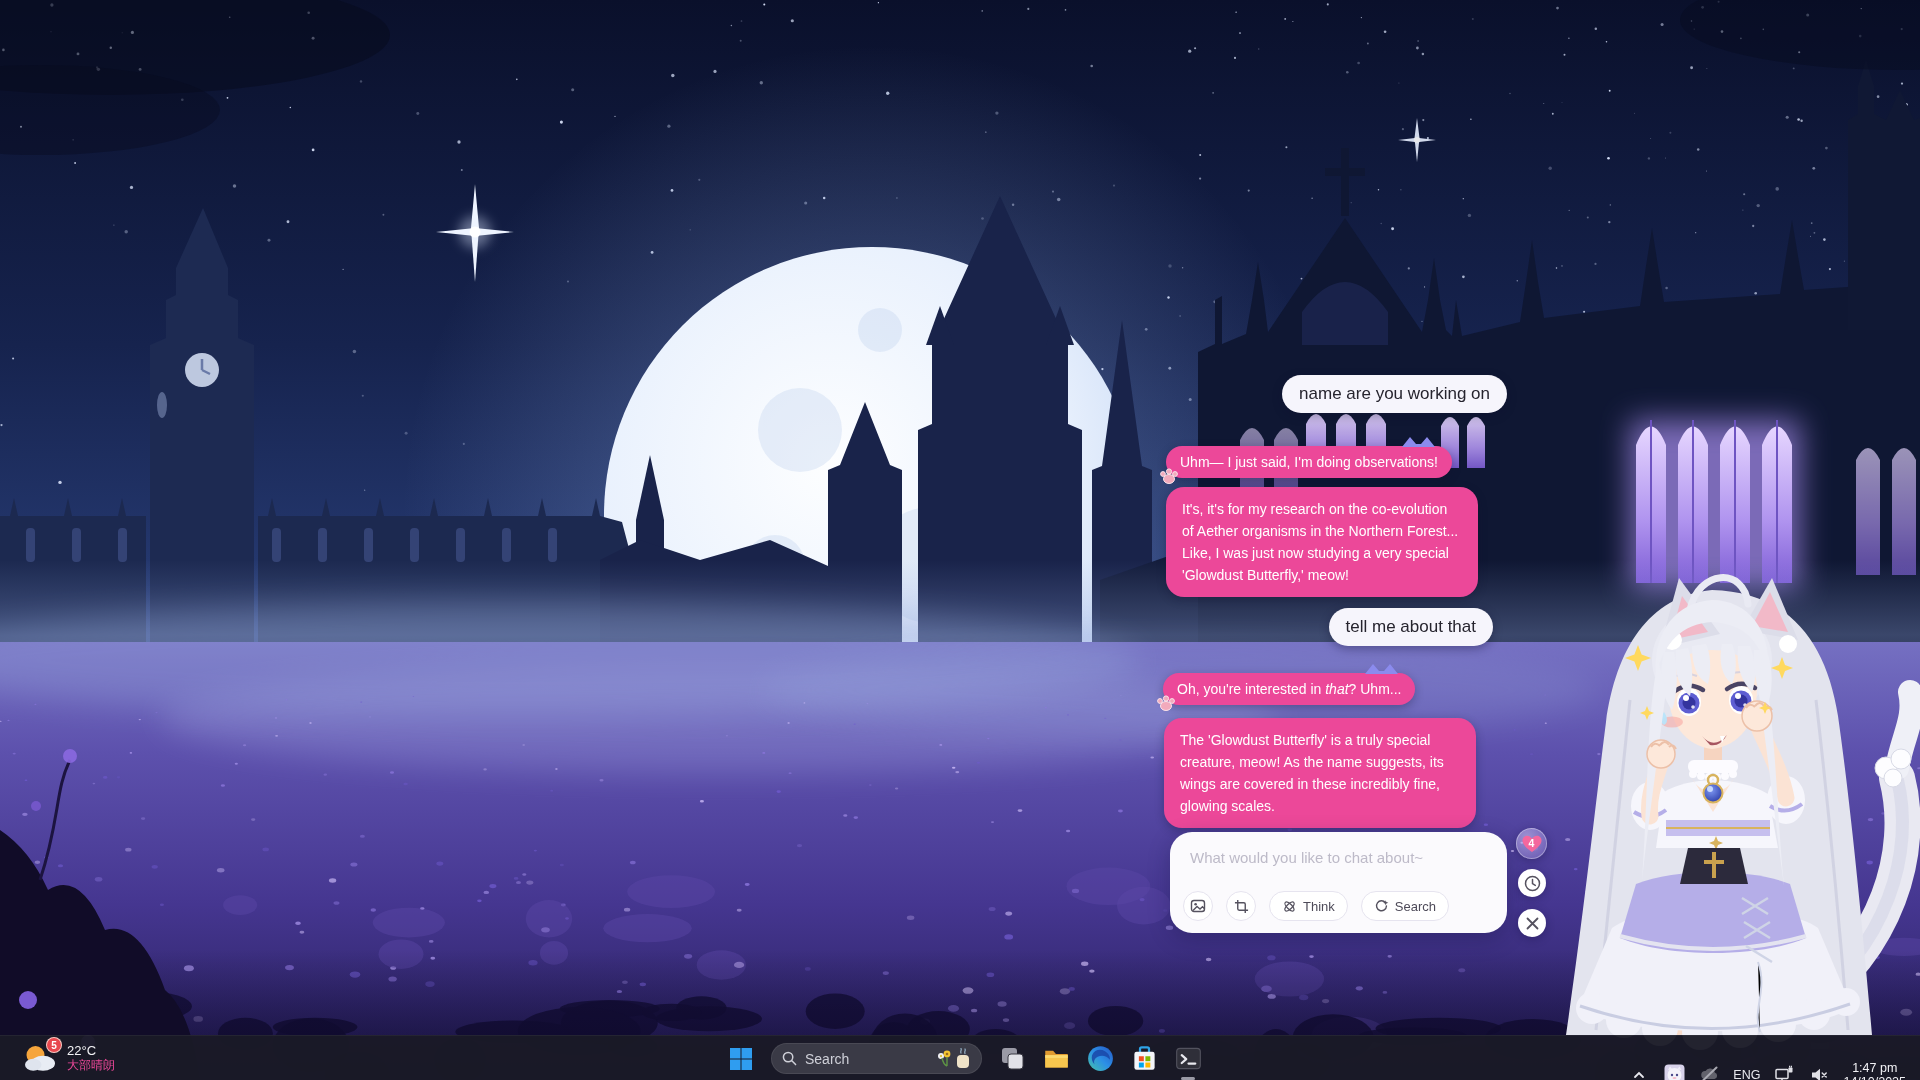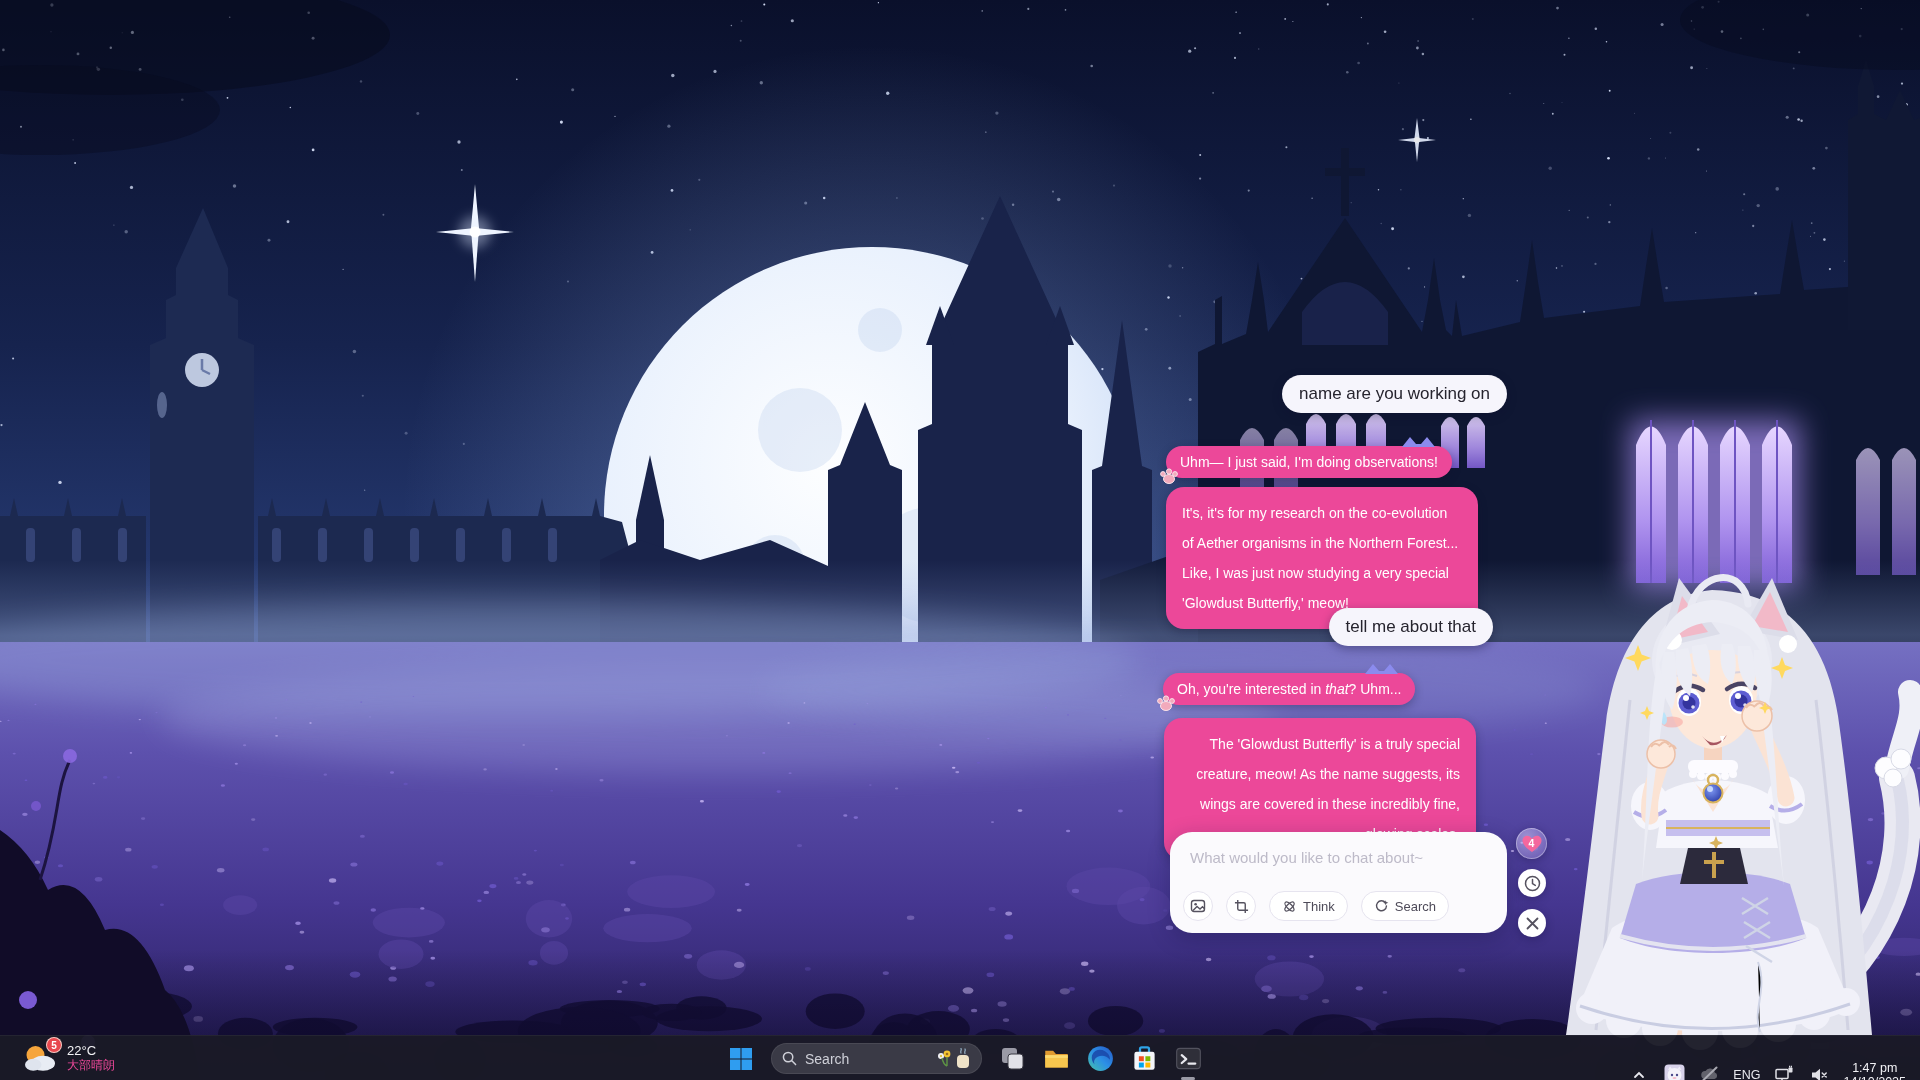--- a/index.html
+++ b/index.html
@@ -8,27 +8,27 @@
   .stage { position:relative; width:1920px; height:1080px; overflow:hidden; }
   .layer { position:absolute; inset:0; width:1920px; height:1080px; }
 
   
   .bubble { position:absolute; white-space:nowrap; }
   .user-b { background:#f6f5fc; color:#26242e; font-size:17px; padding:9px 17px;
     border-radius:20px; box-shadow:0 3px 10px rgba(15,15,45,.35); }
   .asst-b { background:#ec4899; color:#fff; font-size:14px; border-radius:16px;
     box-shadow:0 3px 10px rgba(15,15,45,.3); }
   .asst-small { padding:8px 14px; }
-  .asst-big { width:312px; white-space:normal; line-height:30px; padding:11px 16px; border-radius:18px; }
+  .asst-big { width:312px; white-space:normal; line-height:22px; padding:11px 16px; border-radius:18px; }
   #msg0 { top:375px; right:413px; }
   #msg1 { top:446px; left:1166px; }
   #msg2 { top:487px; left:1166px; }
   #msg3 { top:608px; right:427px; }
   #msg4 { top:673px; left:1163px; }
-  #msg5 { top:718px; left:1164px;text-align:right; }
+  #msg5 { top:718px; left:1164px; }
   .ears { position:absolute; top:-9px; right:16px; }
   .paw { position:absolute; left:-7px; bottom:-8px; }
   .input-panel { position:absolute; left:1170px; top:832px; width:337px; height:101px;
     background:#fbfafd; border-radius:22px; box-shadow:0 6px 22px rgba(20,15,60,.3); }
   .placeholder { margin:17px 20px 0; font-size:15px; color:#bdbac8; }
   .tools { position:absolute; left:13px; bottom:12px; display:flex; gap:13px; align-items:center; }
   .cbtn { width:30px; height:30px; border-radius:50%; border:1px solid #e6e4ef; background:#fff;
     display:flex; align-items:center; justify-content:center; color:#55525f; cursor:pointer; }
   .pill { height:30px; border-radius:16px; border:1px solid #e6e4ef; background:#fff;
     display:flex; gap:6px; align-items:center; padding:0 12px; font-size:13px; color:#4e4b59;

